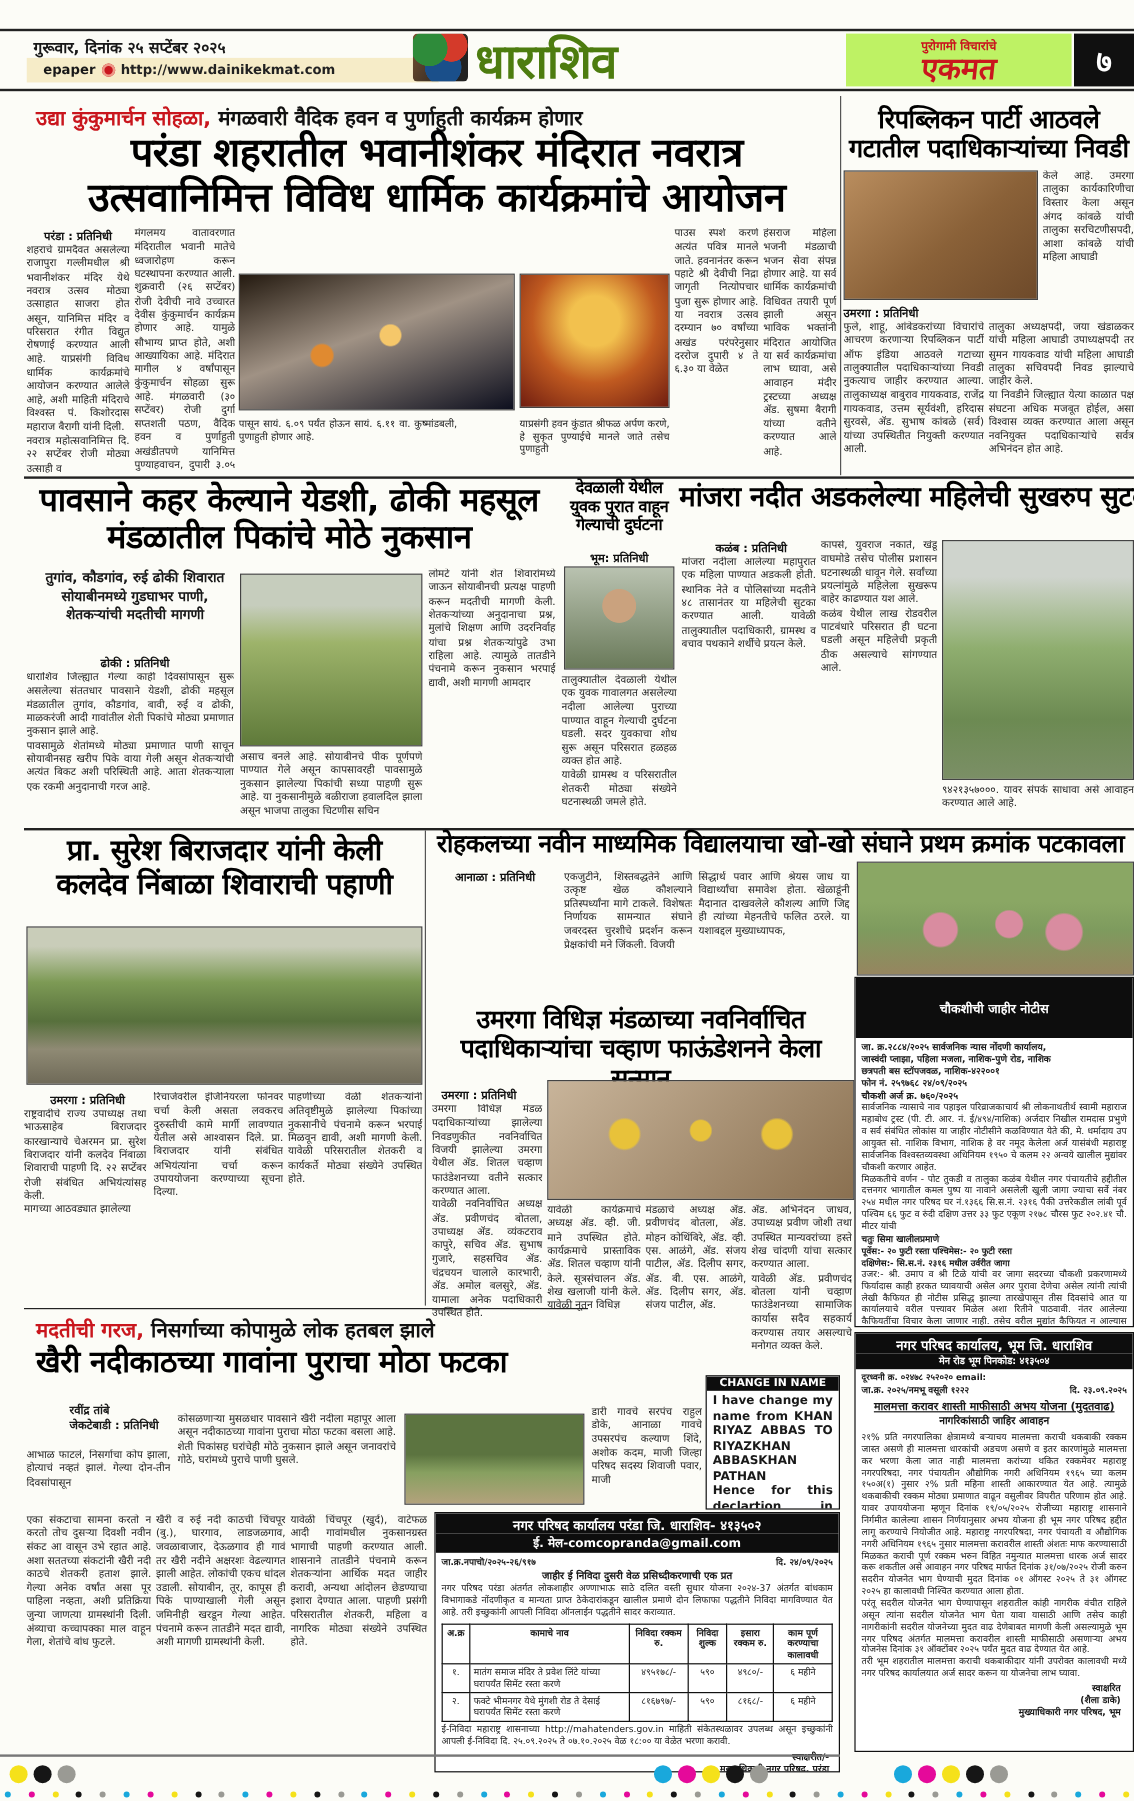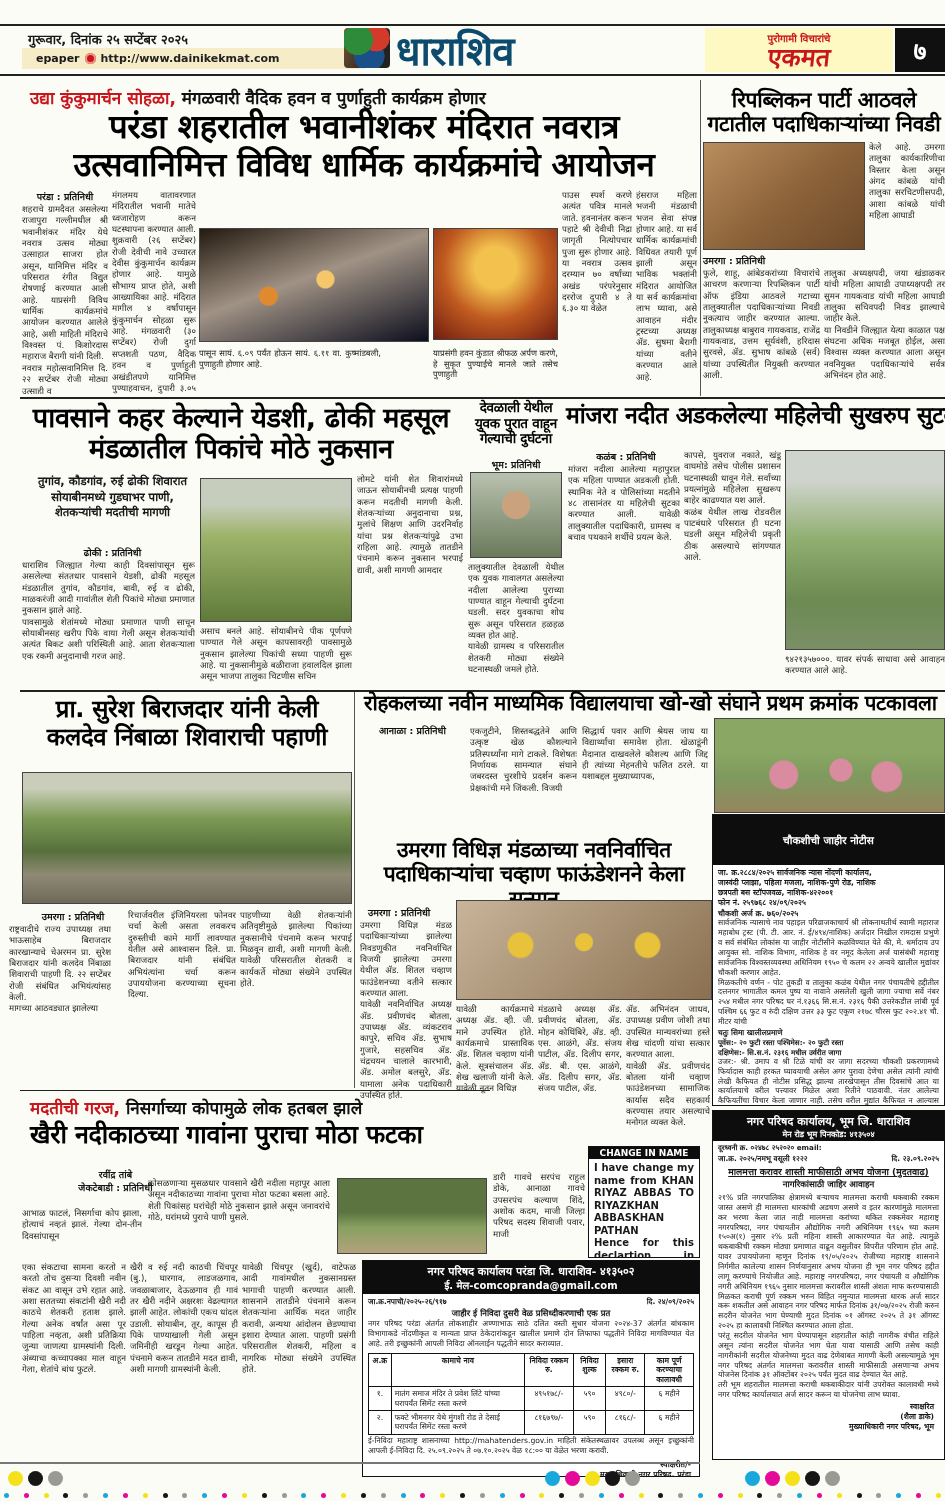--- a/index.html
+++ b/index.html
@@ -36,22 +36,22 @@
   <div class="abs" style="left:22px;top:48px;width:330px;height:21px;background:#f6ecc8;display:flex;align-items:center;padding-left:14px;clip-path:polygon(0 0,96% 0,100% 100%,0 100%);">
     <span style="font-weight:bold;font-size:11px;margin-right:5px;">epaper</span>
     <span style="width:11px;height:11px;border-radius:50%;background:#c9161d;display:inline-block;margin-right:5px;box-shadow:inset 0 0 0 2px #e98;"></span>
     <span style="font-size:11px;font-weight:bold;color:#222;">http://www.dainikekmat.com</span>
   </div>
   <div class="abs" style="left:344px;top:28px;width:46px;height:40px;background:
        radial-gradient(circle at 30% 30%,#2e8b3a 0 35%,transparent 36%),
        radial-gradient(circle at 70% 25%,#d43a2a 0 30%,transparent 31%),
        radial-gradient(circle at 55% 70%,#1a4f8a 0 40%,transparent 41%),
        linear-gradient(120deg,#7a5230,#222 80%);border-radius:4px;"></div>
-  <div class="abs" style="left:396px;top:22px;font-size:40px;font-weight:bold;color:#0c4a6e;letter-spacing:-1px;">धाराशिव</div>
-  <div class="abs" style="left:705px;top:28px;width:188px;height:44px;background:#fef9c3;text-align:center;">
+  <div class="abs" style="left:396px;top:22px;font-size:40px;font-weight:bold;color:#4d7c0f;letter-spacing:-1px;">धाराशिव</div>
+  <div class="abs" style="left:705px;top:28px;width:188px;height:44px;background:#bef264;text-align:center;">
     <div style="color:#c9161d;font-size:10px;font-weight:bold;margin-top:3px;">पुरोगामी विचारांचे</div>
     <div style="color:#c9161d;font-size:25px;font-weight:bold;transform:skewX(-6deg);line-height:1;">एकमत</div>
   </div>
   <div class="abs" style="left:895px;top:28px;width:50px;height:44px;background:#101010;color:#fff;display:flex;align-items:center;justify-content:center;">
     <span style="font-size:25px;font-weight:bold;">७</span>
   </div>
   <div class="hrule" style="left:0;top:74px;width:945px;"></div>
 
   <div class="abs" style="left:30px;top:86px;width:660px;font-size:17px;">
     <span class="strap-red">उद्या कुंकुमार्चन सोहळा,</span><span class="strap-black"> मंगळवारी वैदिक हवन व पुर्णाहुती कार्यक्रम होणार</span>
@@ -100,21 +100,21 @@
   <div class="abs col" style="left:684px;top:450px;width:97px;height:238px;">कापसे, युवराज नकाते, खंडू वाघमोडे तसेच पोलीस प्रशासन घटनास्थळी धावून गेले. सर्वांच्या प्रयत्नांमुळे महिलेला सुखरूप बाहेर काढण्यात यश आले.
 कळंब येथील लाख रोडवरील पाटबंधारे परिसरात ही घटना घडली असून महिलेची प्रकृती ठीक असल्याचे सांगण्यात आले.</div>
   <div class="photo" style="left:785px;top:450px;width:160px;height:200px;background:linear-gradient(#cfd4cd 0 15%,#8fae6f 45%,#6c8a52 75%,#7b8f66);"></div>
   <div class="abs col" style="left:785px;top:654px;width:160px;height:34px;">९४२१३५७०००. यावर संपर्क साधावा असे आवाहन करण्यात आले आहे.</div>
 
   <div class="hrule" style="left:20px;top:690px;width:925px;"></div>
 
   <div class="abs headline" style="left:22px;top:696px;width:330px;font-size:24px;">प्रा. सुरेश बिराजदार यांनी केली कलदेव निंबाळा शिवाराची पहाणी</div>
   <div class="photo" style="left:22px;top:772px;width:330px;height:132px;background:linear-gradient(#c9cdb9 0 12%,#7d9a55 35%,#57703c 60%,#8f8a74 78%,#6f6a58);"></div>
   <div class="abs byline" style="left:22px;top:910px;width:102px;">उमरगा : प्रतिनिधी</div>
-  <div class="abs col" style="left:9px;top:924px;width:102px;height:160px;">राष्ट्रवादीचे राज्य उपाध्यक्ष तथा भाऊसाहेब बिराजदार कारखान्याचे चेअरमन प्रा. सुरेश बिराजदार यांनी कलदेव निंबाळा शिवाराची पाहणी दि. २२ सप्टेंबर रोजी संबंधित अभियंत्यांसह केली.
+  <div class="abs col" style="left:20px;top:924px;width:102px;height:160px;">राष्ट्रवादीचे राज्य उपाध्यक्ष तथा भाऊसाहेब बिराजदार कारखान्याचे चेअरमन प्रा. सुरेश बिराजदार यांनी कलदेव निंबाळा शिवाराची पाहणी दि. २२ सप्टेंबर रोजी संबंधित अभियंत्यांसह केली.
 मागच्या आठवड्यात झालेल्या</div>
   <div class="abs col" style="left:128px;top:910px;width:108px;height:174px;">रिचार्जवरील इंजिनियरला फोनवर चर्चा केली असता लवकरच दुरुस्तीची कामे मार्गी लावण्यात येतील असे आश्वासन दिले. प्रा. बिराजदार यांनी संबंधित अभियंत्यांना चर्चा करून उपाययोजना करण्याच्या सूचना दिल्या.</div>
   <div class="abs col" style="left:240px;top:910px;width:112px;height:174px;">पाहणीच्या वेळी शेतकऱ्यांनी अतिवृष्टीमुळे झालेल्या पिकांच्या नुकसानीचे पंचनामे करून भरपाई मिळवून द्यावी, अशी मागणी केली. यावेळी परिसरातील शेतकरी व कार्यकर्ते मोठ्या संख्येने उपस्थित होते.</div>
   <div class="vrule" style="left:354px;top:692px;height:396px;"></div>
 
   <div class="abs headline" style="left:356px;top:692px;width:589px;font-size:20.5px;white-space:nowrap;">रोहकलच्या नवीन माध्यमिक विद्यालयाचा खो-खो संघाने प्रथम क्रमांक पटकावला</div>
   <div class="abs byline" style="left:360px;top:724px;width:105px;">आनाळा : प्रतिनिधी</div>
   <div class="abs col" style="left:470px;top:726px;width:107px;height:104px;">एकजुटीने, शिस्तबद्धतेने आणि उत्कृष्ट खेळ कौशल्याने प्रतिस्पर्ध्यांना मागे टाकले. विशेषतः निर्णायक सामन्यात संघाने जबरदस्त चुरशीचे प्रदर्शन करून प्रेक्षकांची मने जिंकली. विजयी</div>
   <div class="abs col" style="left:582px;top:726px;width:126px;height:104px;">सिद्धार्थ पवार आणि श्रेयस जाध या विद्यार्थ्यांचा समावेश होता. खेळाडूंनी मैदानात दाखवलेले कौशल्य आणि जिद्द ही त्यांच्या मेहनतीचे फलित ठरले. या यशाबद्दल मुख्याध्यापक,</div>
   <div class="photo" style="left:714px;top:718px;width:231px;height:95px;background:radial-gradient(circle at 30% 60%,#d98ca0 0 8%,transparent 9%),radial-gradient(circle at 55% 55%,#d98ca0 0 8%,transparent 9%),radial-gradient(circle at 75% 62%,#d98ca0 0 8%,transparent 9%),linear-gradient(#8aa764 0 35%,#7e9b5e 60%,#96855f);"></div>
@@ -127,21 +127,21 @@
   <div class="abs col" style="left:456px;top:1004px;width:78px;height:136px;">यावेळी कार्यक्रमाचे अध्यक्ष ॲड. व्ही. जी. माने उपस्थित होते. कार्यक्रमाचे प्रास्ताविक ॲड. शितल चव्हाण यांनी केले. सूत्रसंचालन ॲड. शेख खलाजी यांनी केले. यावेळी नूतन विधिज्ञ</div>
   <div class="abs col" style="left:538px;top:1004px;width:84px;height:136px;">मंडळाचे अध्यक्ष ॲड. प्रवीणचंद बोतला, ॲड. मोहन कोथिंबिरे, ॲड. व्ही. एस. आळंगे, ॲड. संजय पाटील, ॲड. दिलीप सगर, ॲड. बी. एस. आळंगे, ॲड. दिलीप सगर, ॲड. संजय पाटील, ॲड.</div>
   <div class="abs col" style="left:626px;top:1004px;width:84px;height:136px;">ॲड. अभिनंदन जाधव, उपाध्यक्ष प्रवीण जोशी तथा उपस्थित मान्यवरांच्या हस्ते शेख चांदणी यांचा सत्कार करण्यात आला.
 यावेळी ॲड. प्रवीणचंद बोतला यांनी चव्हाण फाउंडेशनच्या सामाजिक कार्यास सदैव सहकार्य करण्यास तयार असल्याचे मनोगत व्यक्त केले.</div>
 
   <div class="hrule" style="left:20px;top:1090px;width:470px;height:1px;"></div>
   <div class="abs" style="left:30px;top:1096px;width:470px;font-size:17px;">
     <span class="strap-red">मदतीची गरज,</span><span class="strap-black"> निसर्गाच्या कोपामुळे लोक हतबल झाले</span>
   </div>
   <div class="abs headline" style="left:30px;top:1120px;width:463px;font-size:25px;white-space:nowrap;text-align:left;">खैरी नदीकाठच्या गावांना पुराचा मोठा फटका</div>
-  <div class="abs" style="left:58px;top:1168px;width:115px;text-align:center;">
+  <div class="abs" style="left:58px;top:1168px;width:115px;">
     <div style="font-weight:bold;font-size:9.5px;">रवींद्र तांबे</div>
     <div style="font-weight:bold;font-size:9.5px;">जेकटेबाडी : प्रतिनिधी</div>
   </div>
   <div class="abs col" style="left:22px;top:1208px;width:120px;height:48px;">आभाळ फाटलं, निसर्गाचा कोप झाला, होत्याचं नव्हतं झालं. गेल्या दोन-तीन दिवसांपासून</div>
   <div class="abs col" style="left:148px;top:1178px;width:182px;height:78px;">कोसळणाऱ्या मुसळधार पावसाने खैरी नदीला महापूर आला असून नदीकाठच्या गावांना पुराचा मोठा फटका बसला आहे. शेती पिकांसह घरांचेही मोठे नुकसान झाले असून जनावरांचे गोठे, घरांमध्ये पुराचे पाणी घुसले.</div>
   <div class="photo" style="left:337px;top:1178px;width:150px;height:76px;background:linear-gradient(#5c7440 0 45%,#87a060 65%,#b3a27c);"></div>
   <div class="abs col" style="left:493px;top:1172px;width:92px;height:84px;">डारी गावचे सरपंच राहुल डोके, आनाळा गावचे उपसरपंच कल्याण शिंदे, अशोक कदम, माजी जिल्हा परिषद सदस्य शिवाजी पवार, माजी</div>
   <div class="abs col" style="left:22px;top:1262px;width:104px;height:232px;">एका संकटाचा सामना करतो न करतो तोच दुसऱ्या दिवशी नवीन संकट आ वासून उभे रहात आहे. अशा सततच्या संकटांनी खैरी नदी काठचे शेतकरी हताश झाले. गेल्या अनेक वर्षांत असा पूर पाहिला नव्हता, अशी प्रतिक्रिया जुन्या जाणत्या ग्रामस्थांनी दिली. अंब्याचा कच्चापक्का माल वाहून गेला, शेतांचे बांध फुटले.</div>
   <div class="abs col" style="left:130px;top:1262px;width:108px;height:232px;">खैरी व रुई नदी काठची चिंचपूर (बु.), घारगाव, लाडजळगाव, जवळाबाजार, देऊळगाव ही गावं तर खैरी नदीने अक्षरशः वेढल्यागत झाली आहेत. लोकांची एकच धांदल उडाली. सोयाबीन, तूर, कापूस ही पिके पाण्याखाली गेली असून जमिनीही खरडून गेल्या आहेत. पंचनामे करून तातडीने मदत द्यावी, अशी मागणी ग्रामस्थांनी केली.</div>
   <div class="abs col" style="left:242px;top:1262px;width:114px;height:232px;">यावेळी चिंचपूर (खुर्द), वाटेफळ आदी गावांमधील नुकसानग्रस्त भागाची पाहणी करण्यात आली. शासनाने तातडीने पंचनामे करून शेतकऱ्यांना आर्थिक मदत जाहीर करावी, अन्यथा आंदोलन छेडण्याचा इशारा देण्यात आला. पाहणी प्रसंगी परिसरातील शेतकरी, महिला व नागरिक मोठ्या संख्येने उपस्थित होते.</div>

